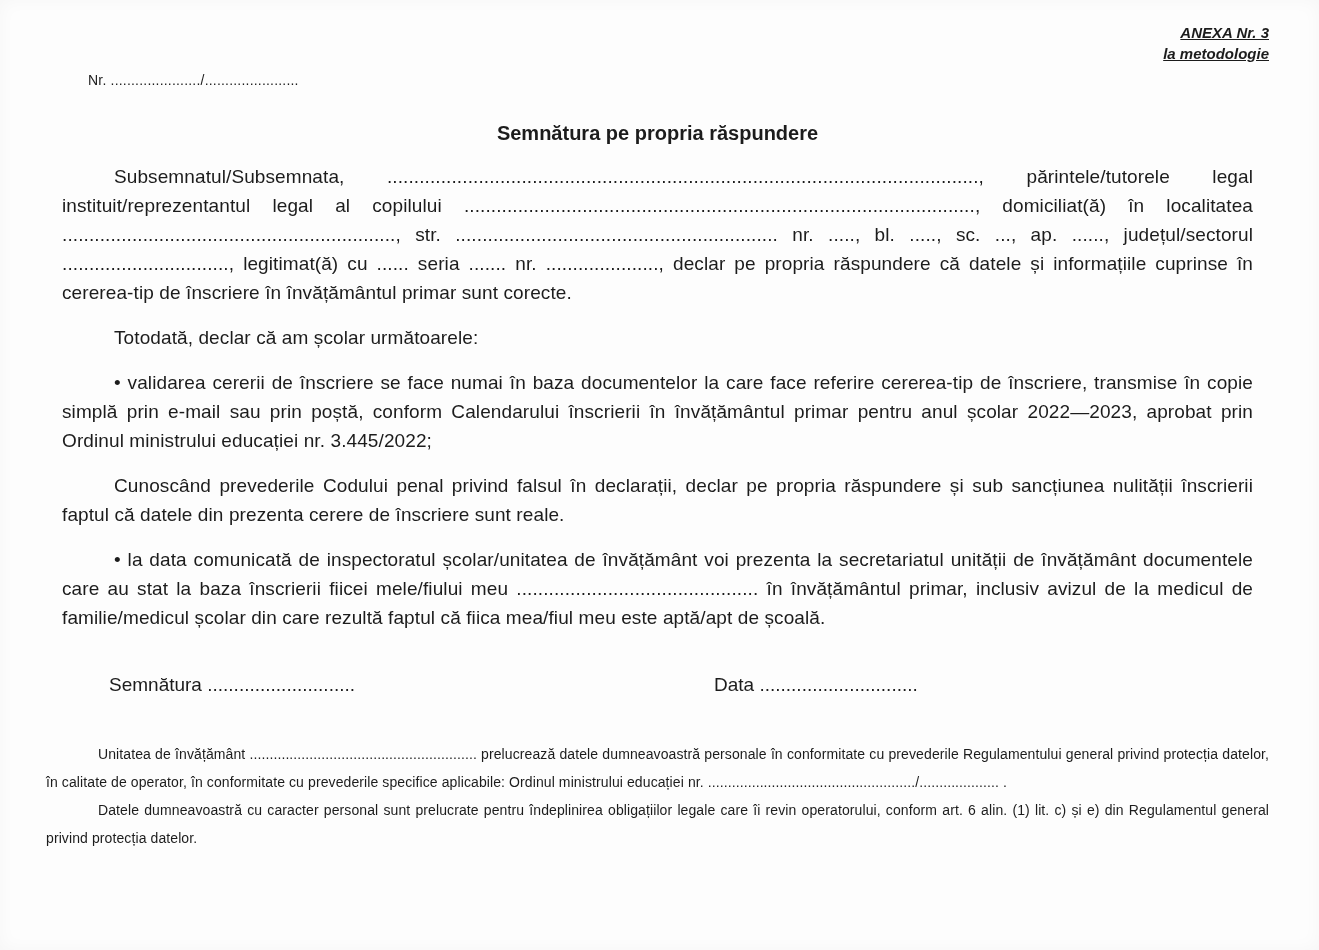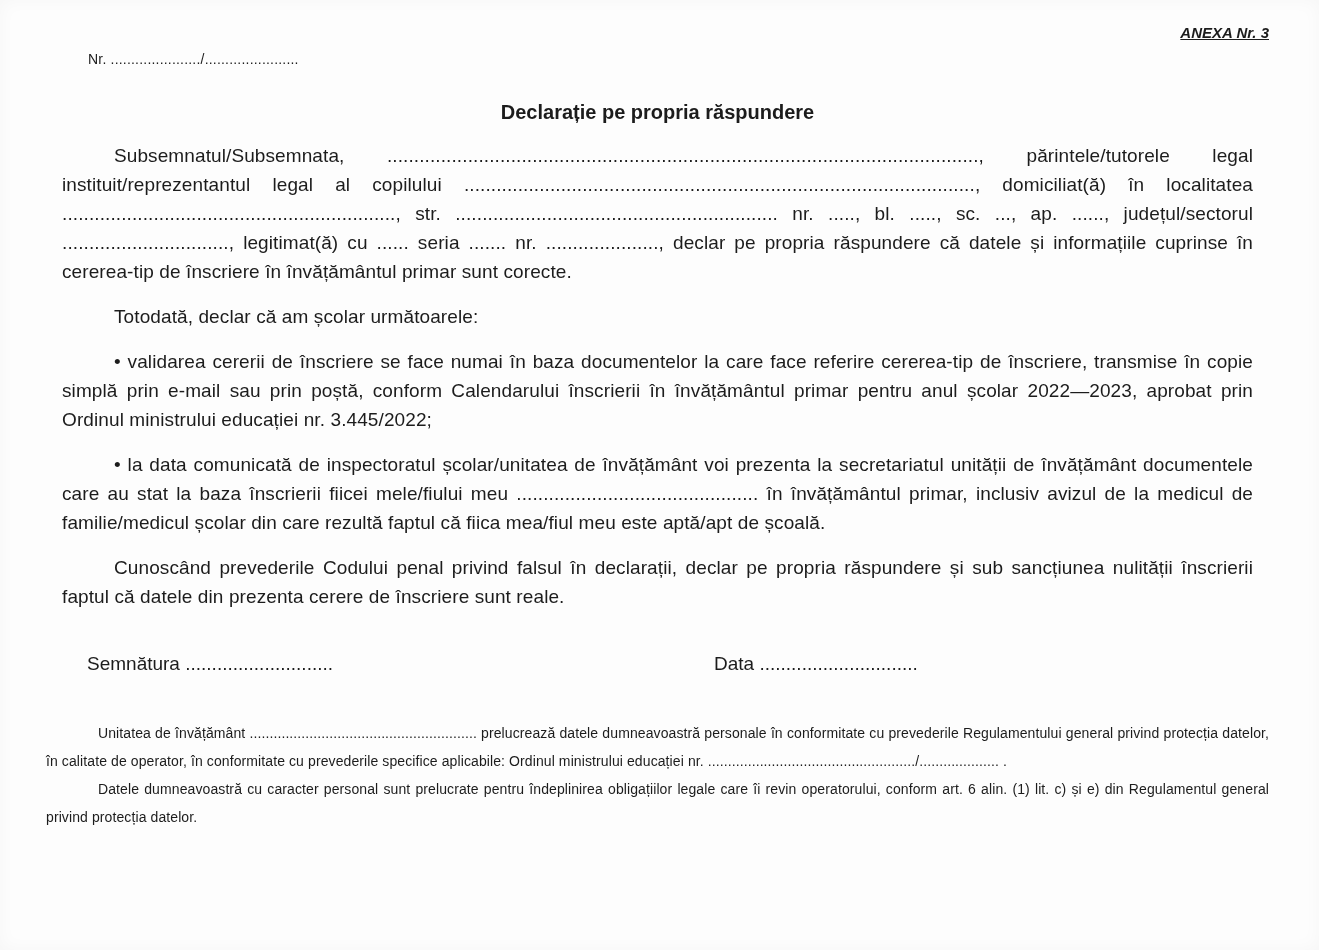--- a/index.html
+++ b/index.html
@@ -54,53 +54,54 @@
     text-indent: 52px;
     letter-spacing: 0.1px;
   }
   .sig-row {
     position: relative;
     margin-top: 38px;
     height: 30px;
     font-size: 19px;
     line-height: 30px;
   }
-  .sig-row .sig-label   { position: absolute; left: 41px;  }
+  .sig-row .sig-label   { position: absolute; left: 63px;  }
   .sig-row .date-label  { position: absolute; left: 668px; }
   .footer-text {
     margin-top: 40px;
   }
   .footer-text p {
     margin: 0;
     font-size: 14px;
     line-height: 28px;
     text-align: justify;
     text-indent: 52px;
     letter-spacing: 0.1px;
   }
 </style>
 </head>
 <body>
 
 <div class="page">
 
   <div class="annex">
     <div class="annex-line">ANEXA Nr. 3</div>
+    <div class="annex-line">la metodologie</div>
   </div>
 
   <div class="nr-line">Nr. ....................../.......................</div>
 
-  <div class="doc-title">Declarație pe propria răspundere</div>
+  <div class="doc-title">Semnătura pe propria răspundere</div>
 
   <div class="body-text">
     <p>Subsemnatul/Subsemnata, .............................................................................................................., părintele/tutorele legal instituit/reprezentantul legal al copilului ..............................................................................................., domiciliat(ă) în localitatea .............................................................., str. ............................................................ nr. ....., bl. ....., sc. ..., ap. ......, județul/sectorul ..............................., legitimat(ă) cu ...... seria ....... nr. ....................., declar pe propria răspundere că datele și informațiile cuprinse în cererea-tip de înscriere în învățământul primar sunt corecte.</p>
     <p>Totodată, declar că am școlar următoarele:</p>
     <p>• validarea cererii de înscriere se face numai în baza documentelor la care face referire cererea-tip de înscriere, transmise în copie simplă prin e-mail sau prin poștă, conform Calendarului înscrierii în învățământul primar pentru anul școlar 2022—2023, aprobat prin Ordinul ministrului educației nr. 3.445/2022;</p>
+    <p>Cunoscând prevederile Codului penal privind falsul în declarații, declar pe propria răspundere și sub sancțiunea nulității înscrierii faptul că datele din prezenta cerere de înscriere sunt reale.</p>
     <p>• la data comunicată de inspectoratul școlar/unitatea de învățământ voi prezenta la secretariatul unității de învățământ documentele care au stat la baza înscrierii fiicei mele/fiului meu ............................................. în învățământul primar, inclusiv avizul de la medicul de familie/medicul școlar din care rezultă faptul că fiica mea/fiul meu este aptă/apt de școală.</p>
-    <p>Cunoscând prevederile Codului penal privind falsul în declarații, declar pe propria răspundere și sub sancțiunea nulității înscrierii faptul că datele din prezenta cerere de înscriere sunt reale.</p>
   </div>
 
   <div class="sig-row">
     <span class="sig-label">Semnătura ............................</span>
     <span class="date-label">Data ..............................</span>
   </div>
 
   <div class="footer-text">
     <p>Unitatea de învățământ ......................................................... prelucrează datele dumneavoastră personale în conformitate cu prevederile Regulamentului general privind protecția datelor, în calitate de operator, în conformitate cu prevederile specifice aplicabile: Ordinul ministrului educației nr. ..................................................../.................... .</p>
     <p>Datele dumneavoastră cu caracter personal sunt prelucrate pentru îndeplinirea obligațiilor legale care îi revin operatorului, conform art. 6 alin. (1) lit. c) și e) din Regulamentul general privind protecția datelor.</p>

